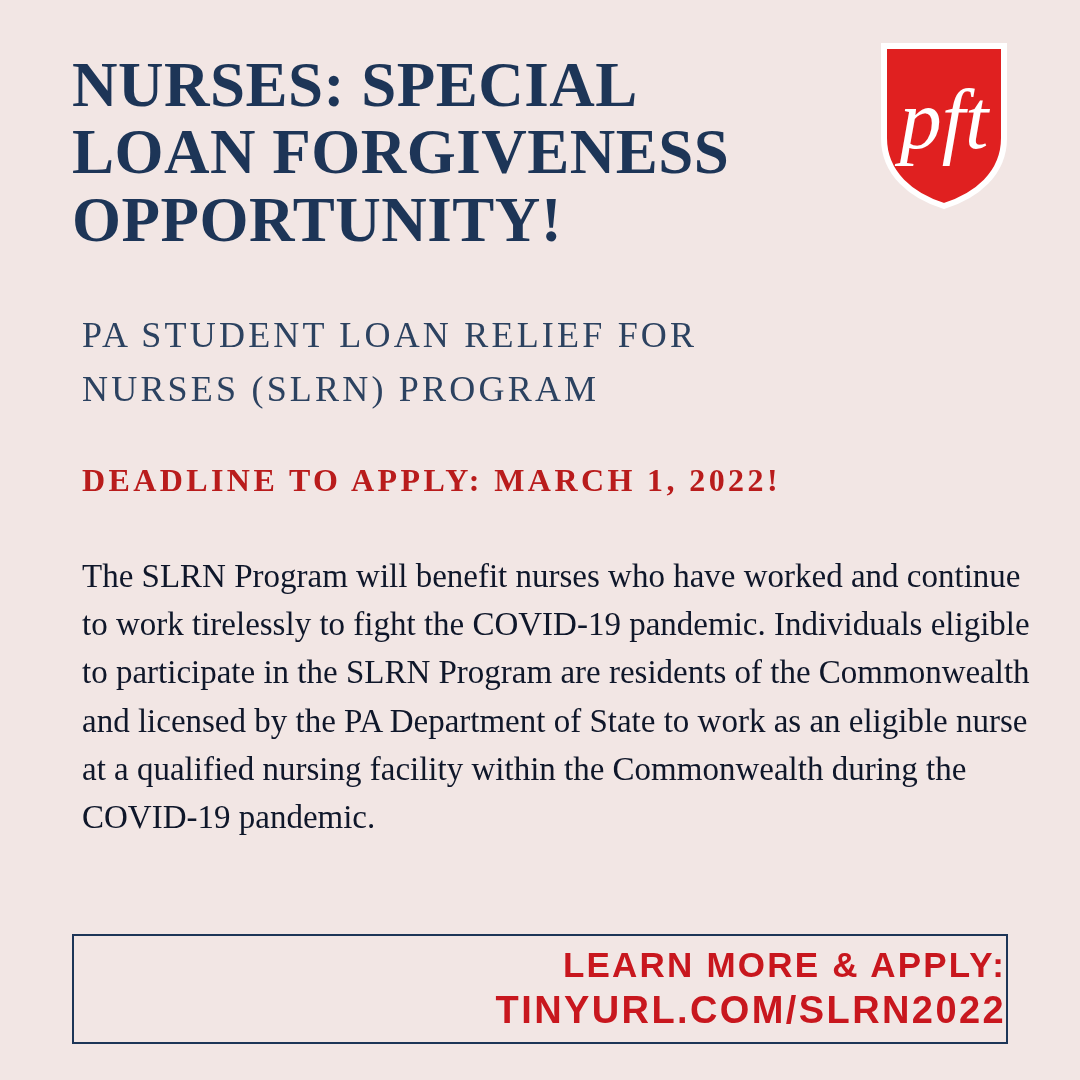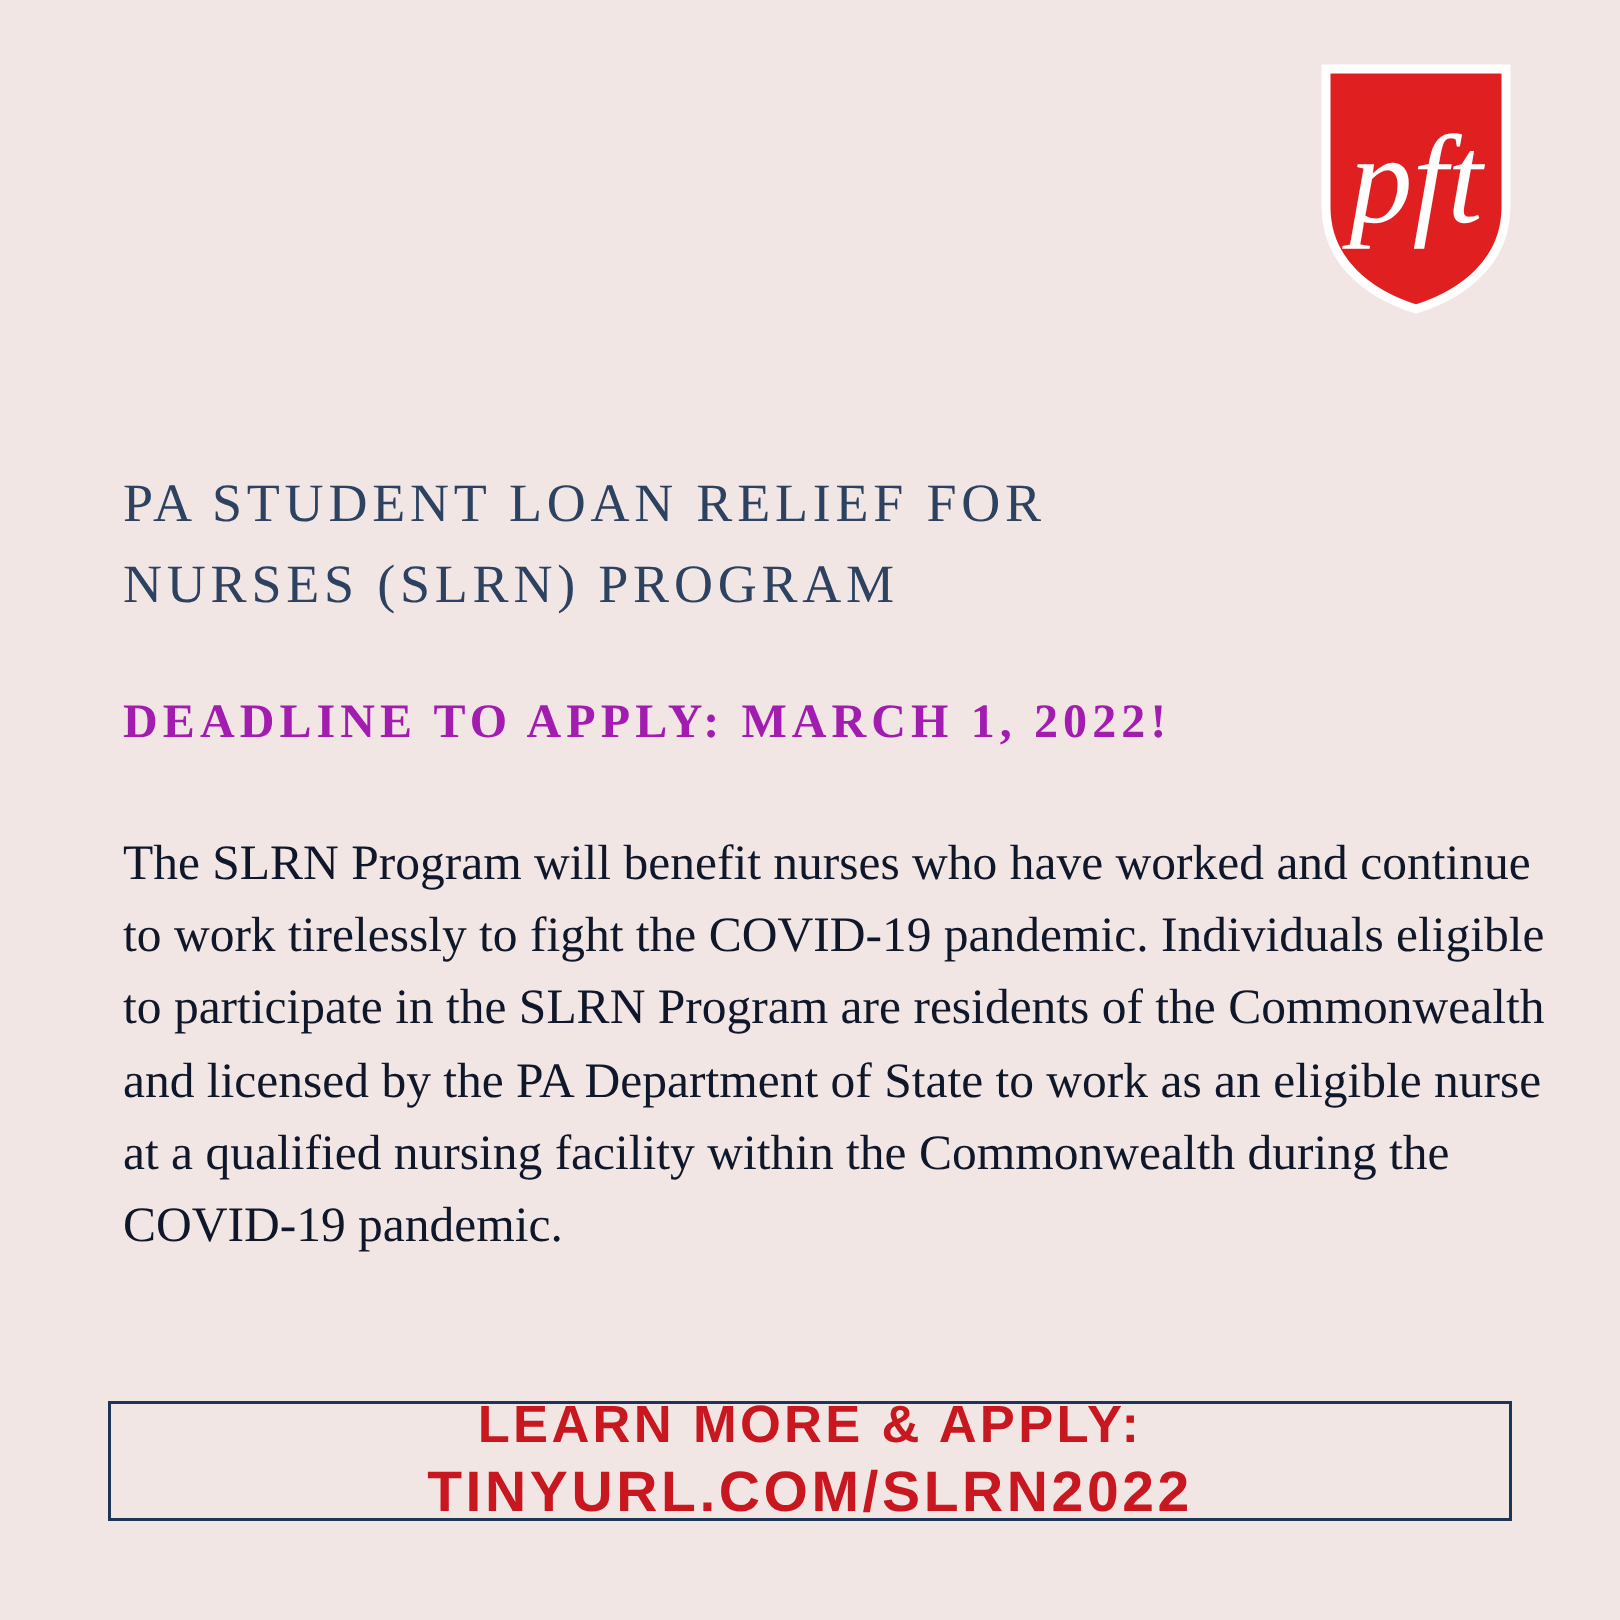--- a/index.html
+++ b/index.html
@@ -61,21 +61,21 @@
     line-height: 1.5;
     text-transform: uppercase;
   }
 
   
   .deadline {
     position: absolute;
     left: 82px;
     top: 462px;
     width: 940px;
-    color: #a21caf;
+    color: #b91c1c;
     font-family: "Liberation Serif", serif;
     font-weight: bold;
     font-size: 32px;
     letter-spacing: 3.4px;
     text-transform: uppercase;
   }
 
   
   .body-copy {
     position: absolute;
@@ -88,26 +88,26 @@
     line-height: 1.46;
     text-align: left;
   }
 
   
   .cta-box {
     position: absolute;
     left: 72px;
     top: 934px;
     width: 936px;
-    height: 80px;
+    height: 110px;
     border: 2px solid #1d3557;
     box-sizing: border-box;
     display: flex;
     flex-direction: column;
-    align-items: center;
+    align-items: flex-end;
     justify-content: center;
   }
   .cta-line {
     color: #c8171e;
     font-family: "Liberation Sans", sans-serif;
     font-weight: bold;
     font-size: 35px;
     letter-spacing: 2.2px;
     line-height: 1.25;
     text-transform: uppercase;
@@ -123,20 +123,25 @@
 <div class="poster">
 
   <div class="logo">
     <svg width="128" height="168" viewBox="0 0 128 168" xmlns="http://www.w3.org/2000/svg">
       <path d="M4 4 H124 V96 C124 132 96 154 64 164 C32 154 4 132 4 96 Z" fill="#e02020"></path>
       <path d="M4 4 H124 V96 C124 132 96 154 64 164 C32 154 4 132 4 96 Z" fill="none" stroke="#ffffff" stroke-width="6"></path>
       <text x="64" y="106" font-family="Liberation Serif, serif" font-style="italic" font-size="84" fill="#ffffff" text-anchor="middle">pft</text>
     </svg>
   </div>
 
+  <div class="headline">
+    <div>NURSES: SPECIAL</div>
+    <div>LOAN FORGIVENESS</div>
+    <div>OPPORTUNITY!</div>
+  </div>
 
   <div class="subhead">
     <div>PA STUDENT LOAN RELIEF FOR</div>
     <div>NURSES (SLRN) PROGRAM</div>
   </div>
 
   <div class="deadline">DEADLINE TO APPLY: MARCH 1, 2022!</div>
 
   <div class="body-copy">The SLRN Program will benefit nurses who have worked and continue to work tirelessly to fight the COVID-19 pandemic. Individuals eligible to participate in the SLRN Program are residents of the Commonwealth and licensed by the PA Department of State to work as an eligible nurse at a qualified nursing facility within the Commonwealth during the COVID-19 pandemic.</div>
 

